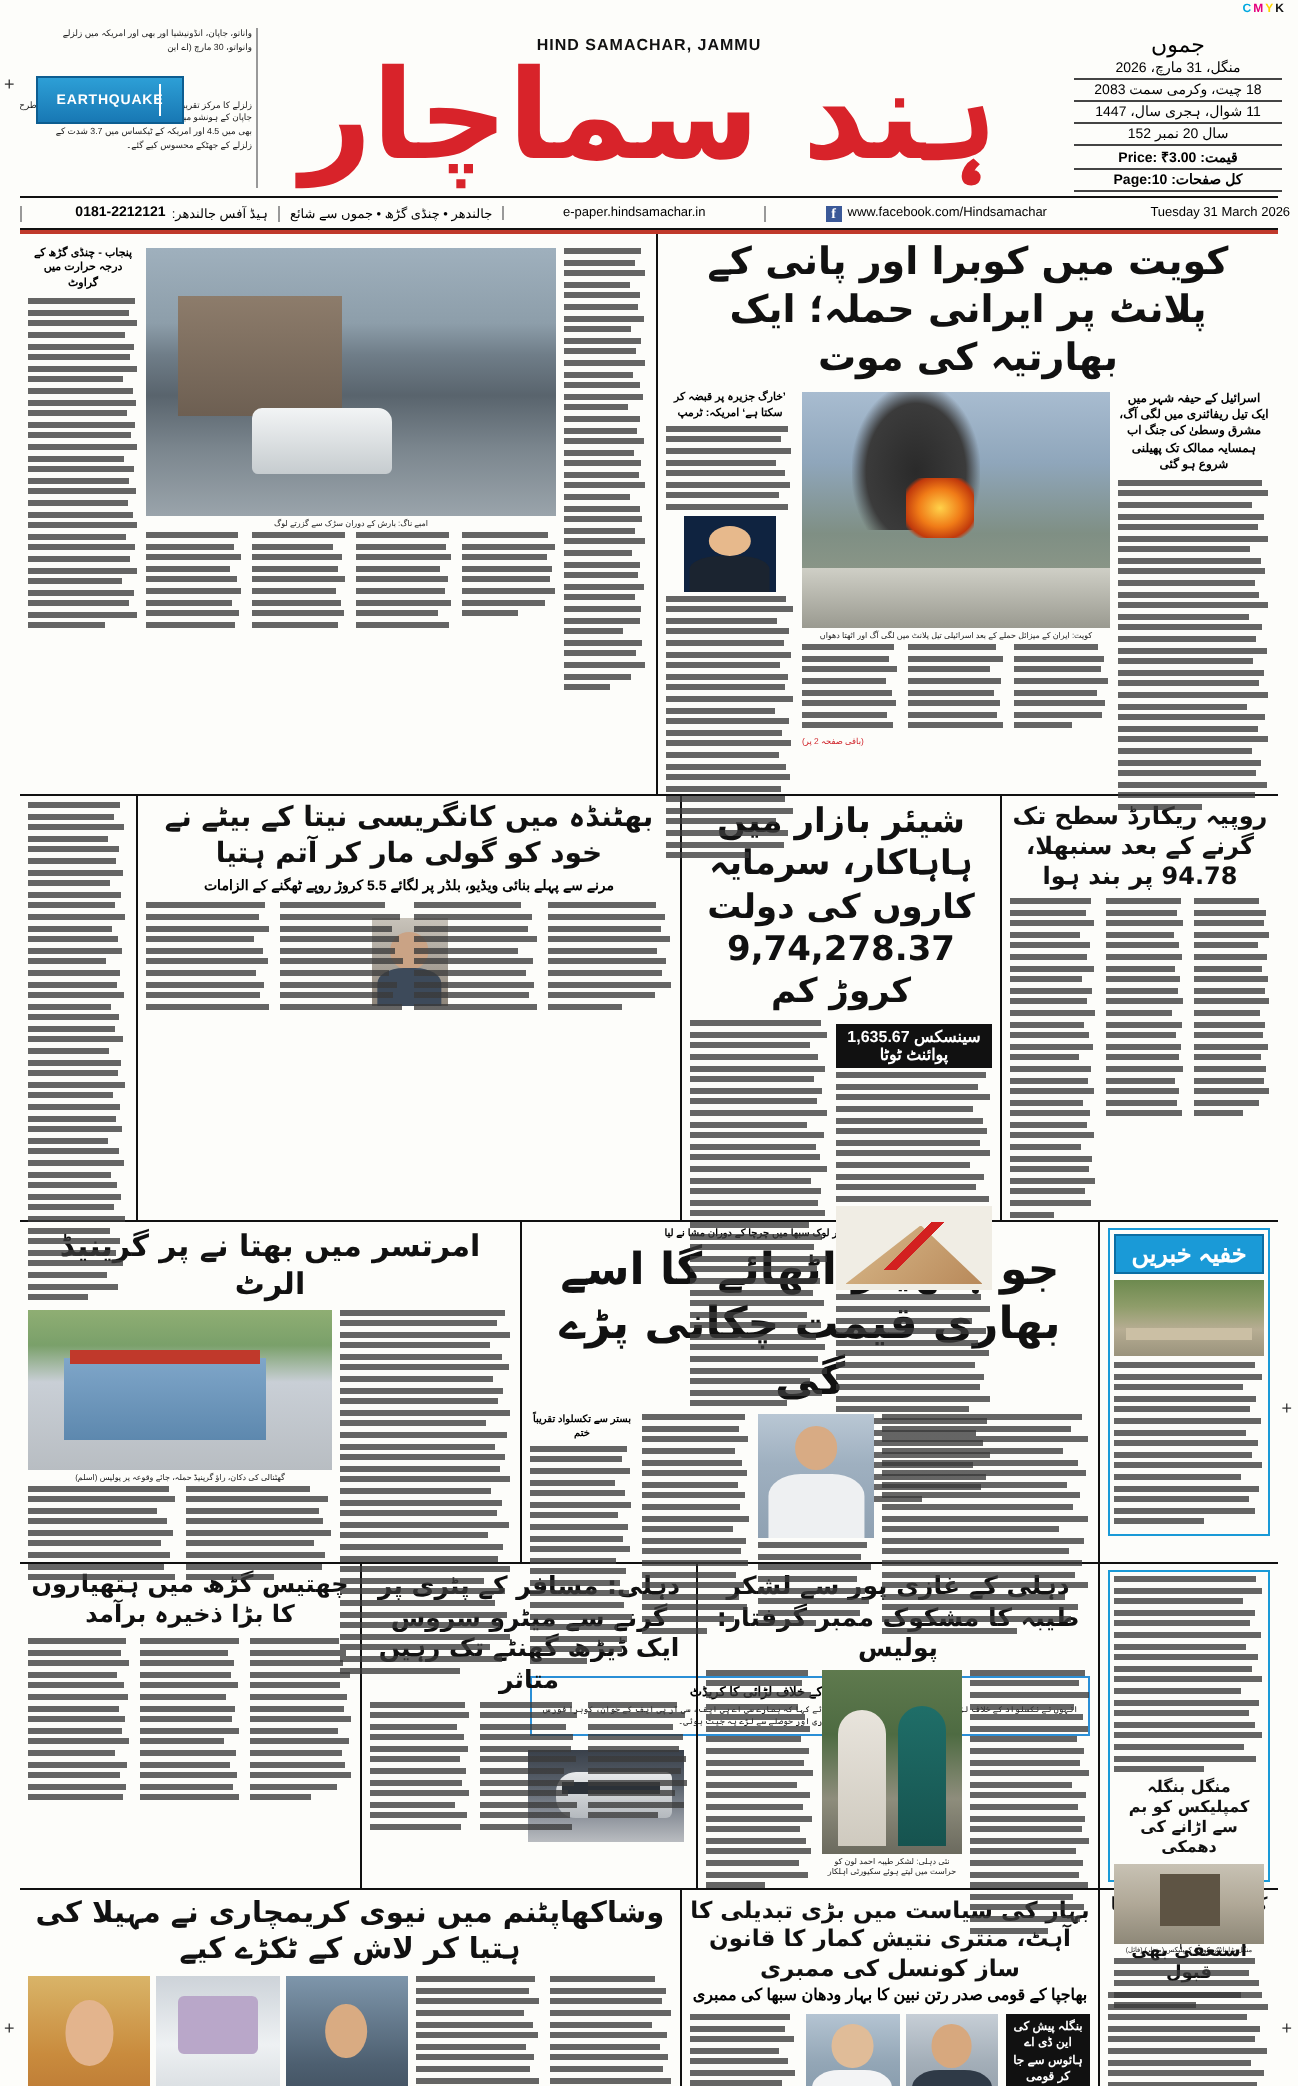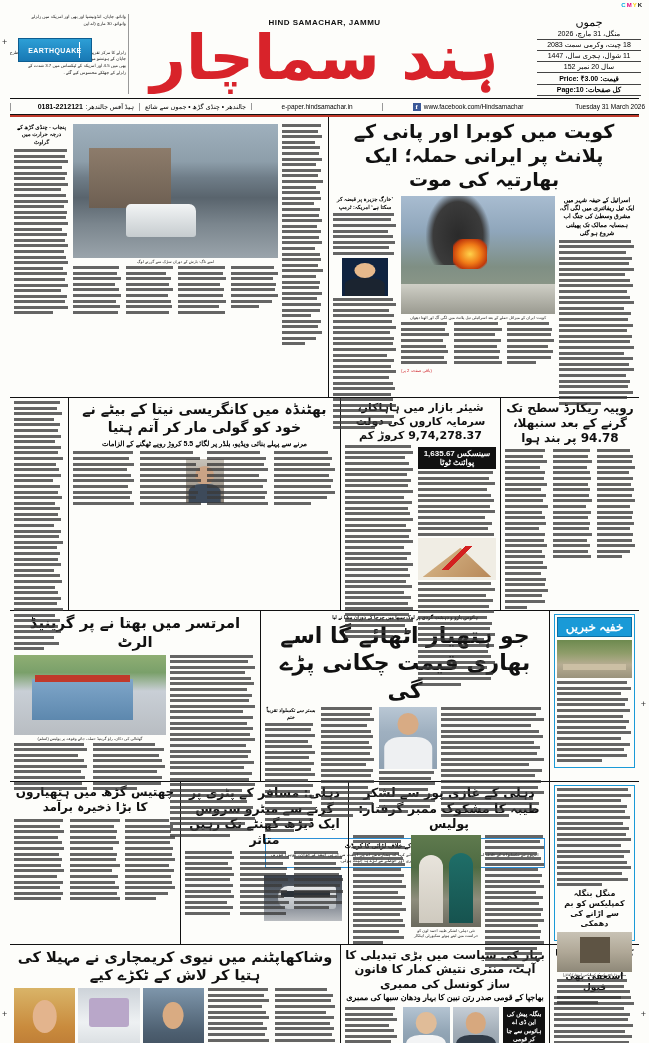--- a/index.html
+++ b/index.html
@@ -596,21 +596,21 @@
             <i style="--w:95%"></i>
               <i style="--w:92%"></i>
               <i style="--w:99%"></i>
               <i style="--w:86%"></i>
               <i style="--w:60%"></i>
           </div>
         </div>
       </div>
 
       <div class="pad vline" style="flex:0 0 160px;">
-        <div class="hl hl-md" style="font-size:11px">شیئر بازار میں ہاہاکار، سرمایہ کاروں کی دولت 9,74,278.37 کروڑ کم</div>
+        <div class="hl hl-md" style="font-size:17px">شیئر بازار میں ہاہاکار، سرمایہ کاروں کی دولت 9,74,278.37 کروڑ کم</div>
         <div style="display:flex;gap:4px;margin-top:3px;">
           <div style="flex:1">
             <div class="lorem">
               <i style="--w:95%"></i>
                 <i style="--w:99%"></i>
                 <i style="--w:87%"></i>
                 <i style="--w:93%"></i>
                 <i style="--w:98%"></i>
               <i style="--w:90%"></i>
                 <i style="--w:96%"></i>

